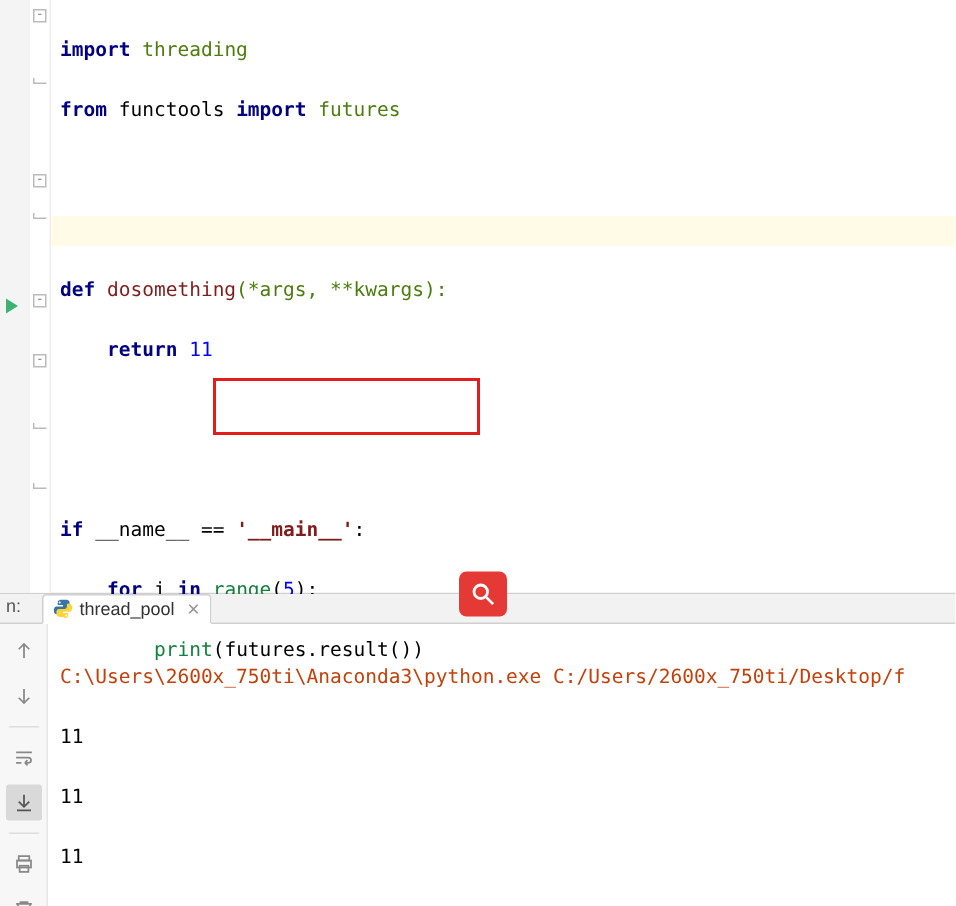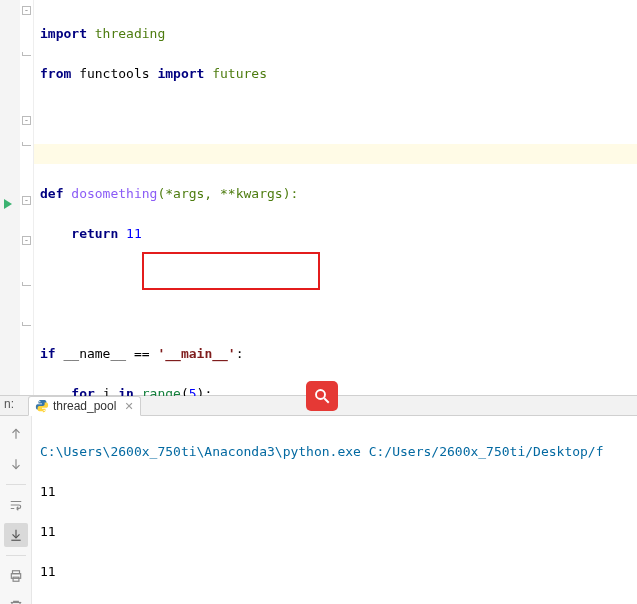--- a/index.html
+++ b/index.html
@@ -63,21 +63,21 @@
     line-height: 20px;
     white-space: pre;
     position: relative;
     flex: 1;
   }
   .kw { color: #000080; font-weight: bold; }
   .builtin { color: #15803d; }
   .gray { color: #4d7c0f; }
   .str { color: #7f1d1d; font-weight: bold; }
   .num { color: #0000ff; }
-  .fn { color: #8b5cf6; margin-top: 12px; }
+  .fn { color: #7f1d1d; margin-top: 12px; }
   .plain { color: #000; }
   .hl-line {
     background: #fffbe6;
     display: block;
     margin: 0 -6px;
     padding: 0 6px;
   }
   .red-box {
     position: absolute;
     border: 2px solid #e31c1c;
@@ -168,21 +168,21 @@
   .cg-btn.active { background: #d9d9d9; color:#555; }
   .cg-sep { width: 20px; border-top: 1px solid #ddd; margin: 2px 0; }
   .console-out {
     padding: 6px 8px;
     line-height: 20px;
     white-space: pre;
     color: #000;
     flex: 1;
     overflow: hidden;
   }
-  .cmd-line { color: #0369a1; }
+  .cmd-line { color: #c2410c; }
   .out-num { color: #000; }
 </style>
 </head>
 <body>
 
 <div class="editor-area">
   <div class="gutter-left">
     <div class="run-triangle"></div>
   </div>
   <div class="gutter-fold">
@@ -199,20 +199,21 @@
 <div><span class="kw">import</span><span class="plain"> </span><span class="gray">threading</span></div>
 <div><span class="kw">from</span><span class="plain"> </span><span class="plain">functools</span><span class="plain"> </span><span class="kw">import</span><span class="plain"> </span><span class="gray">futures</span></div>
 <div>&nbsp;</div>
 <span class="hl-line">&nbsp;</span>
 <div><span class="kw">def</span><span class="plain"> </span><span class="fn">dosomething</span><span class="gray">(*args, **kwargs):</span></div>
 <div><span class="plain">    </span><span class="kw">return</span><span class="plain"> </span><span class="num">11</span></div>
 <div>&nbsp;</div>
 <div>&nbsp;</div>
 <div><span class="kw">if</span><span class="plain"> </span><span class="plain">__name__</span><span class="plain"> == </span><span class="str">'__main__'</span><span class="plain">:</span></div>
 <div><span class="plain">    </span><span class="kw">for</span><span class="plain"> </span><span class="plain">i</span><span class="plain"> </span><span class="kw">in</span><span class="plain"> </span><span class="builtin">range</span><span class="plain">(</span><span class="num">5</span><span class="plain">):</span></div>
+<div><span class="plain">        </span><span class="builtin">print</span><span class="plain">(</span><span class="plain">futures.result()</span><span class="plain">)</span></div>
     <div class="red-box" style="left:108px; top:252px; width:178px; height:38px;"></div>
   </div>
 </div>
 
 <div class="mag-badge">
   <svg viewBox="0 0 24 24" fill="none" stroke="#fff" stroke-width="2.5">
     <circle cx="10" cy="10" r="6"></circle>
       <line x1="15" y1="15" x2="21" y2="21"></line>
   </svg>
 </div>

